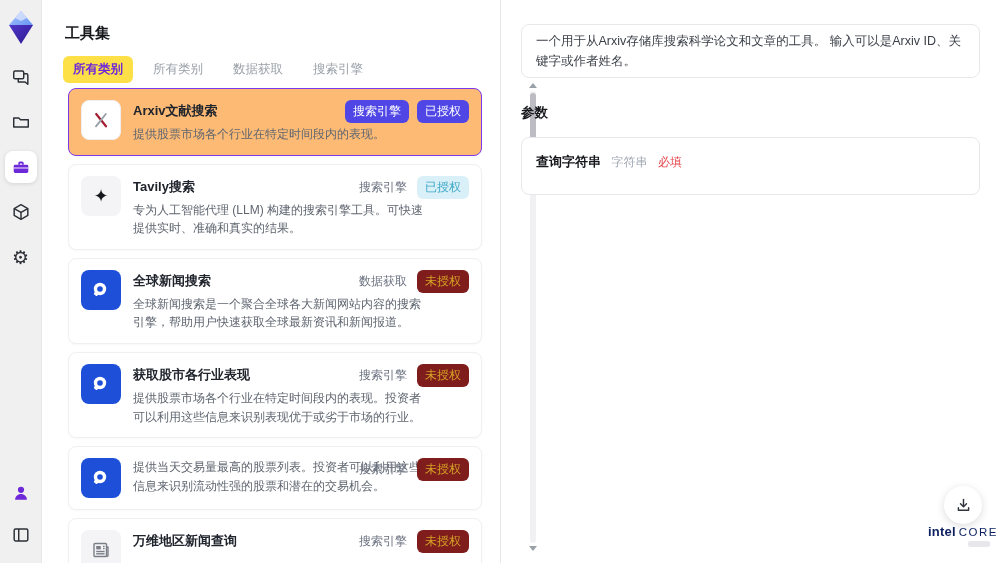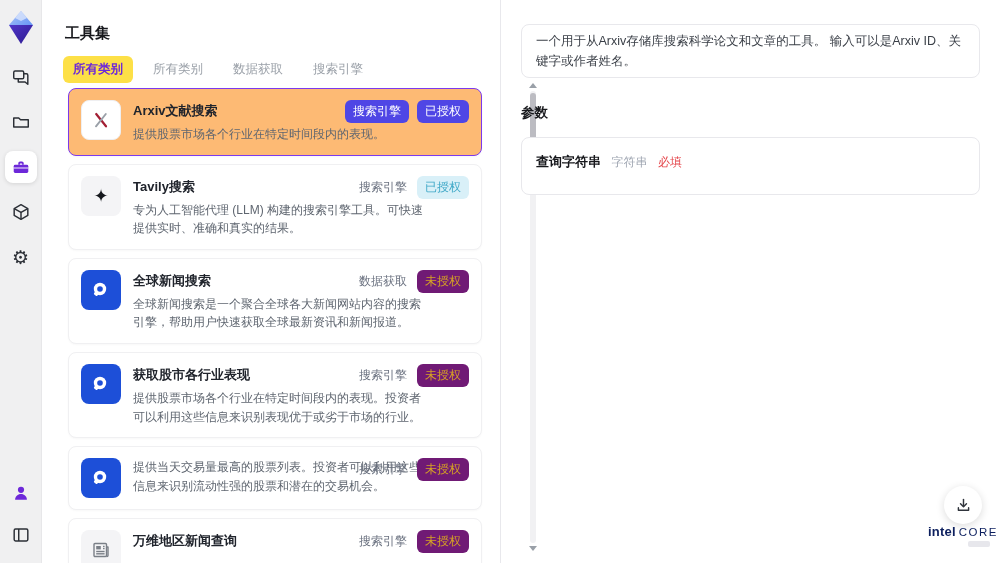--- a/index.html
+++ b/index.html
@@ -38,21 +38,21 @@
   .icon-blue   { background:#1d4fd8; }
   .icon-news   { background:#f4f4f6; }
   .card-body { flex:1; min-width:0; }
   .card-title { font-size:13px; font-weight:bold; color:#20242c; margin:2px 0 5px; }
   .card-desc { font-size:12px; color:#5f6670; line-height:1.55; max-width:296px; }
   .card-badges { position:absolute; top:11px; right:12px; display:flex; gap:8px; }
   .badge { font-size:12px; padding:3px 8px; border-radius:6px; white-space:nowrap; }
   .badge.solid { background:#4f46e5; color:#fff; }
   .badge.cat-plain { background:transparent; color:#6b7280; padding:3px 2px; }
   .badge.auth-ok { background:#d9f0f8; color:#3fa8c7; }
-  .badge.auth-no { background:#701a75; color:#d5a125; }
+  .badge.auth-no { background:#7f1d1d; color:#d5a125; }
 
   
   .scrollbar { position:absolute; left:487px; top:83px; width:8px; height:468px; }
   .sb-track { position:absolute; left:1px; top:8px; width:6px; height:452px; background:#f1f1f3; border-radius:3px; }
   .sb-thumb { position:absolute; left:1px; top:10px; width:6px; height:94px; background:#bcbcc2; border-radius:3px; cursor:pointer; }
   .sb-up, .sb-down { position:absolute; left:0; width:0; height:0; border-left:4px solid transparent; border-right:4px solid transparent; }
   .sb-up { top:0; border-bottom:5px solid #9aa0a8; }
   .sb-down { bottom:0; border-top:5px solid #9aa0a8; }
 
   

